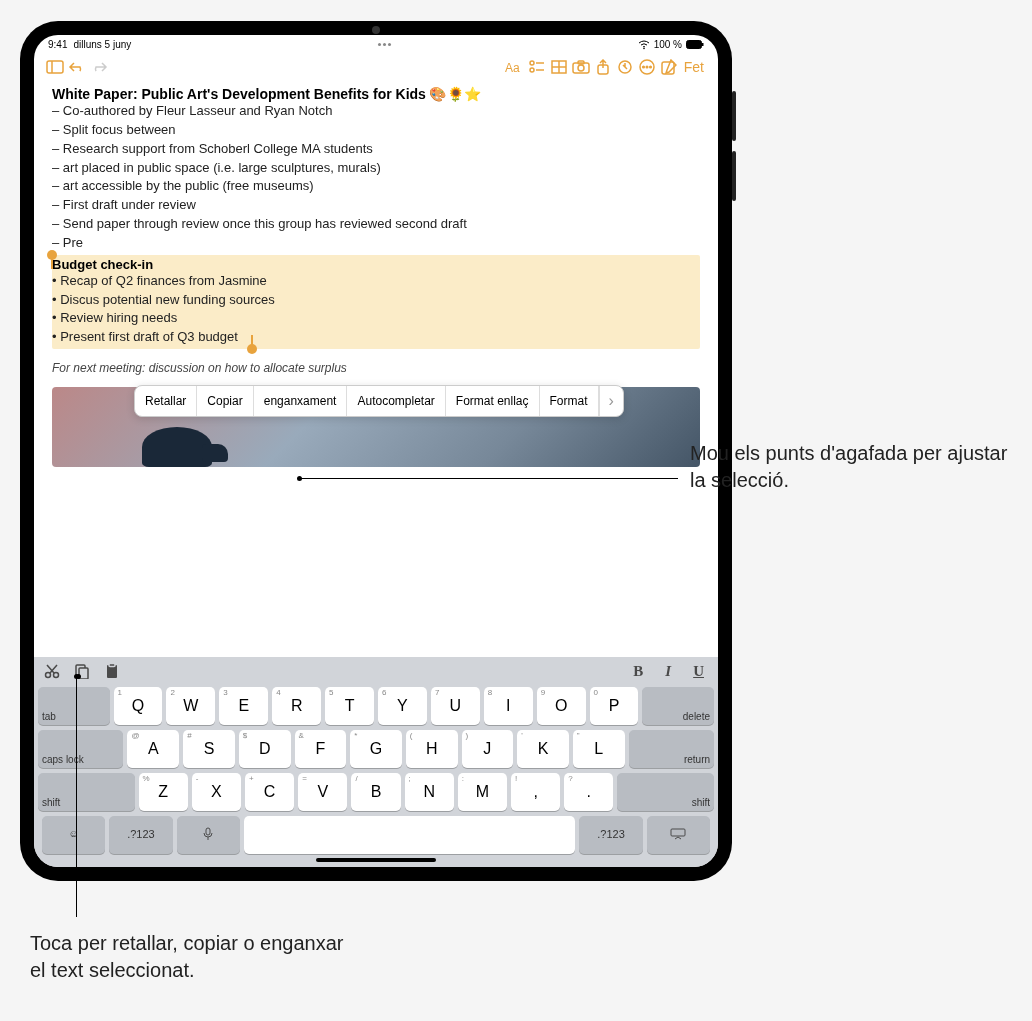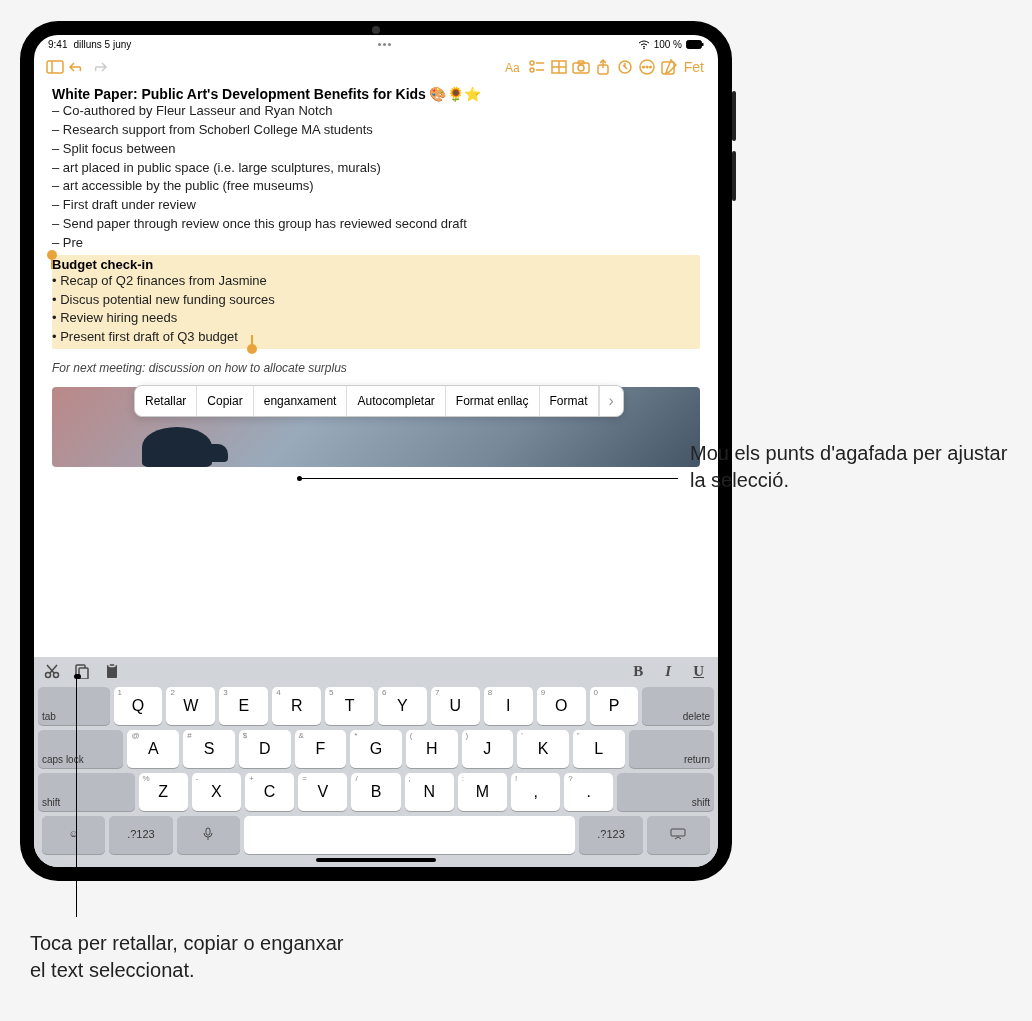--- a/index.html
+++ b/index.html
@@ -173,22 +173,22 @@
             <rect x="1" y="3" width="12" height="12" rx="2"></rect>
             <path d="M10 1 L15 6 L8 13 L5 14 L6 11 Z"></path>
           </svg>
         </div>
       <div class="done-btn">Fet</div>
     </div>
 
     <div class="note-content">
       <div class="note-subtitle">White Paper: Public Art's Development Benefits for Kids 🎨🌻⭐</div>
       <div class="note-line">– Co-authored by Fleur Lasseur and Ryan Notch</div>
+      <div class="note-line">– Split focus between</div>
       <div class="note-line">– Research support from Schoberl College MA students</div>
-      <div class="note-line">– Split focus between</div>
       <div class="note-line">– art placed in public space (i.e. large sculptures, murals)</div>
       <div class="note-line">– art accessible by the public (free museums)</div>
       <div class="note-line">– First draft under review</div>
       <div class="note-line">– Send paper through review once this group has reviewed second draft</div>
       <div class="note-line">– Pre</div>
 
       <div class="selection-block">
         <div class="grab-handle start"></div>
         <div class="sel-title">Budget check-in</div>
         <div class="note-line">• Recap of Q2 finances from Jasmine</div>

